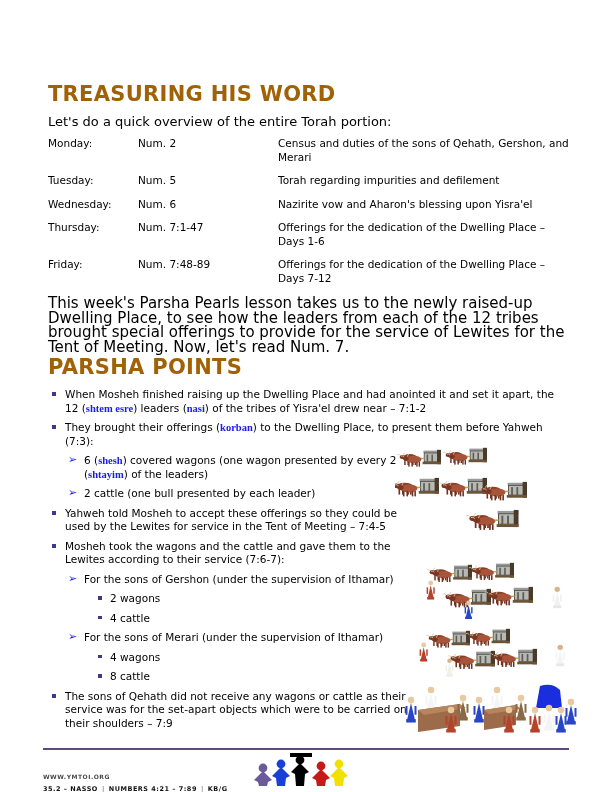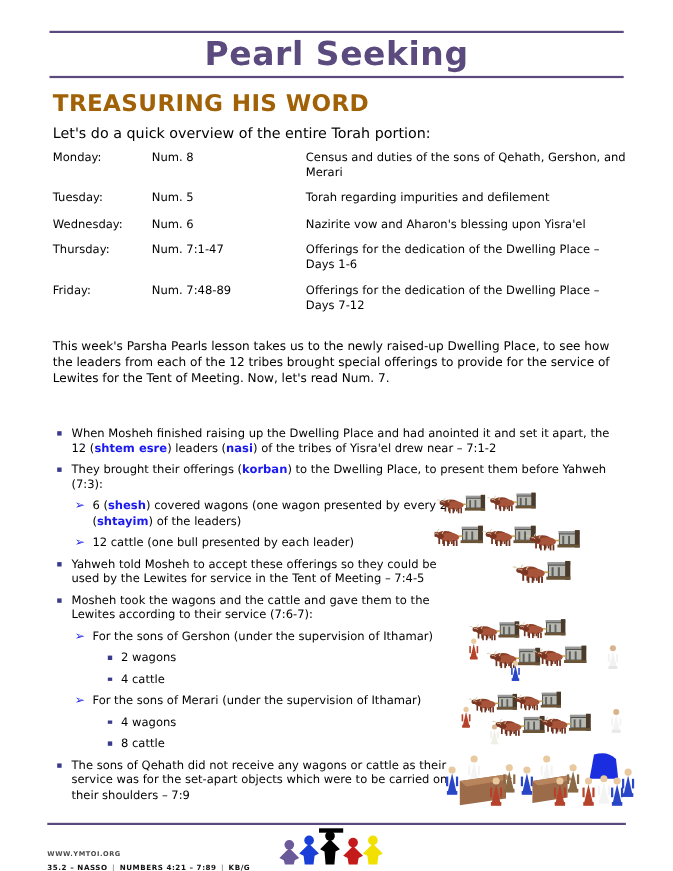--- a/index.html
+++ b/index.html
@@ -84,23 +84,22 @@
   .col-day { width: 90px; }
   .col-ref { width: 140px; }
   .col-desc { width: 294px; }
 
   
   .summary {
     position: absolute;
     left: 48px;
     top: 296px;
     width: 520px;
-    font-size: 11px;
+    font-size: 15px;
     line-height: 14.5px;
-    margin-top: 12px;
   }
 
   
   .points {
     position: absolute;
     left: 48px;
     top: 388px;
     width: 520px;
     font-size: 10.5px;
   }
@@ -134,20 +133,21 @@
     position: absolute;
     left: 50px;
     top: 4px;
     width: 3.5px;
     height: 3.5px;
     background: #3a3a8c;
   }
   .heb {
     color: #1a1aee;
     font-weight: bold;
+    font-family: Liberation Serif, serif;
   }
 
   
   .w-narrow { width: 345px; }
   .w-mid    { width: 360px; }
   .w-full   { width: 500px; }
 
   
   .art { position: absolute; }
   #art-wagons-top { left: 395px; top: 447px; width: 182px; height: 110px; }
@@ -198,35 +198,30 @@
     top: -4px;
     width: 110px;
     height: 40px;
   }
 </style>
 </head>
 <body>
 
 <div class="page">
 
-  <div class="header">
-    <div class="rule-top"></div>
-    <div class="doc-title">Pearl Seeking</div>
-    <div class="rule-bot"></div>
-  </div>
 
   <div class="sec-head" id="sec-treasuring">TREASURING HIS WORD</div>
 
   <div class="intro">Let's do a quick overview of the entire Torah portion:</div>
 
   <table class="schedule">
     <tbody id="schedule-body">
         <tr>
           <td class="col-day">Monday:</td>
-          <td class="col-ref">Num. 8</td>
+          <td class="col-ref">Num. 2</td>
           <td class="col-desc">Census and duties of the sons of Qehath, Gershon, and Merari</td>
         </tr>
         <tr>
           <td class="col-day">Tuesday:</td>
           <td class="col-ref">Num. 5</td>
           <td class="col-desc">Torah regarding impurities and defilement</td>
         </tr>
         <tr>
           <td class="col-day">Wednesday:</td>
           <td class="col-ref">Num. 6</td>
@@ -240,26 +235,27 @@
         <tr>
           <td class="col-day">Friday:</td>
           <td class="col-ref">Num. 7:48-89</td>
           <td class="col-desc">Offerings for the dedication of the Dwelling Place – Days 7-12</td>
         </tr>
       </tbody>
   </table>
 
   <div class="summary">This week's Parsha Pearls lesson takes us to the newly raised-up Dwelling Place, to see how the leaders from each of the 12 tribes brought special offerings to provide for the service of Lewites for the Tent of Meeting. Now, let's read Num. 7.</div>
 
+  <div class="sec-head" id="sec-parsha">PARSHA POINTS</div>
 
   <div class="points" id="points-list">
       <div class="pt lvl1 w-full"><span class="mk"></span><span>When Mosheh finished raising up the Dwelling Place and had anointed it and set it apart, the 12 (</span><span class="heb">shtem esre</span><span>) leaders (</span><span class="heb">nasi</span><span>) of the tribes of Yisra'el drew near – 7:1-2</span></div>
       <div class="pt lvl1 w-full"><span class="mk"></span><span>They brought their offerings (</span><span class="heb">korban</span><span>) to the Dwelling Place, to present them before Yahweh (7:3):</span></div>
       <div class="pt lvl2 w-narrow"><span class="mk">➢</span><span>6 (</span><span class="heb">shesh</span><span>) covered wagons (one wagon presented by every 2 (</span><span class="heb">shtayim</span><span>) of the leaders)</span></div>
-      <div class="pt lvl2 w-narrow"><span class="mk">➢</span><span>12 cattle (one bull presented by each leader)</span></div>
+      <div class="pt lvl2 w-narrow"><span class="mk">➢</span><span>2 cattle (one bull presented by each leader)</span></div>
       <div class="pt lvl1 w-narrow"><span class="mk"></span><span>Yahweh told Mosheh to accept these offerings so they could be used by the Lewites for service in the Tent of Meeting – 7:4-5</span></div>
       <div class="pt lvl1 w-mid"><span class="mk"></span><span>Mosheh took the wagons and the cattle and gave them to the Lewites according to their service (7:6-7):</span></div>
       <div class="pt lvl2 w-mid"><span class="mk">➢</span><span>For the sons of Gershon (under the supervision of Ithamar)</span></div>
       <div class="pt lvl3 w-full"><span class="mk"></span><span>2 wagons</span></div>
       <div class="pt lvl3 w-full"><span class="mk"></span><span>4 cattle</span></div>
       <div class="pt lvl2 w-mid"><span class="mk">➢</span><span>For the sons of Merari (under the supervision of Ithamar)</span></div>
       <div class="pt lvl3 w-full"><span class="mk"></span><span>4 wagons</span></div>
       <div class="pt lvl3 w-full"><span class="mk"></span><span>8 cattle</span></div>
       <div class="pt lvl1 w-narrow"><span class="mk"></span><span>The sons of Qehath did not receive any wagons or cattle as their service was for the set-apart objects which were to be carried on their shoulders – 7:9</span></div>
     </div>

